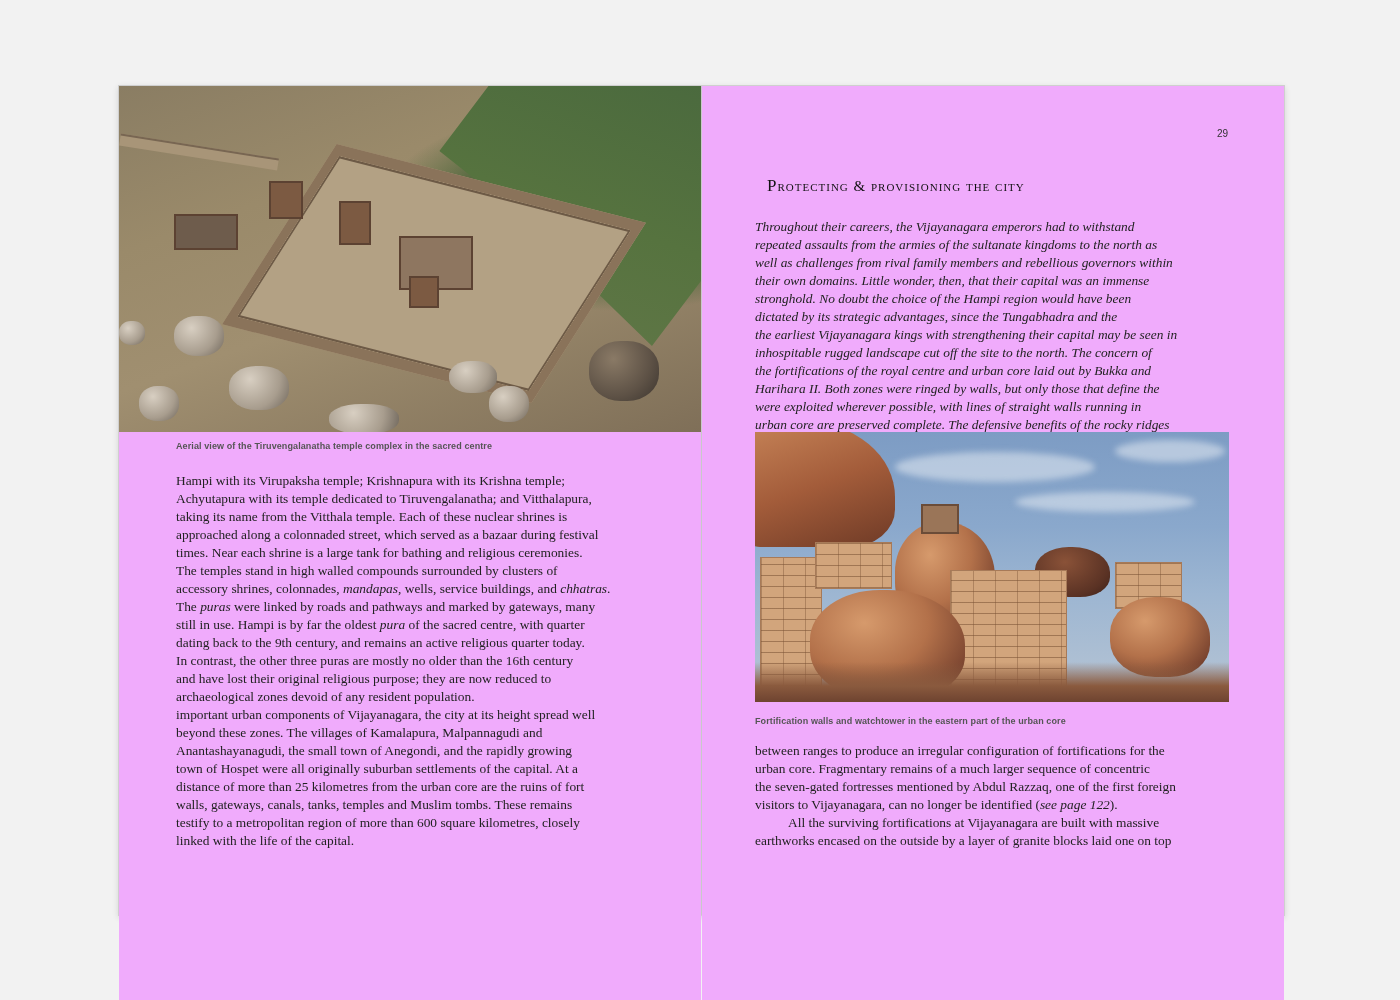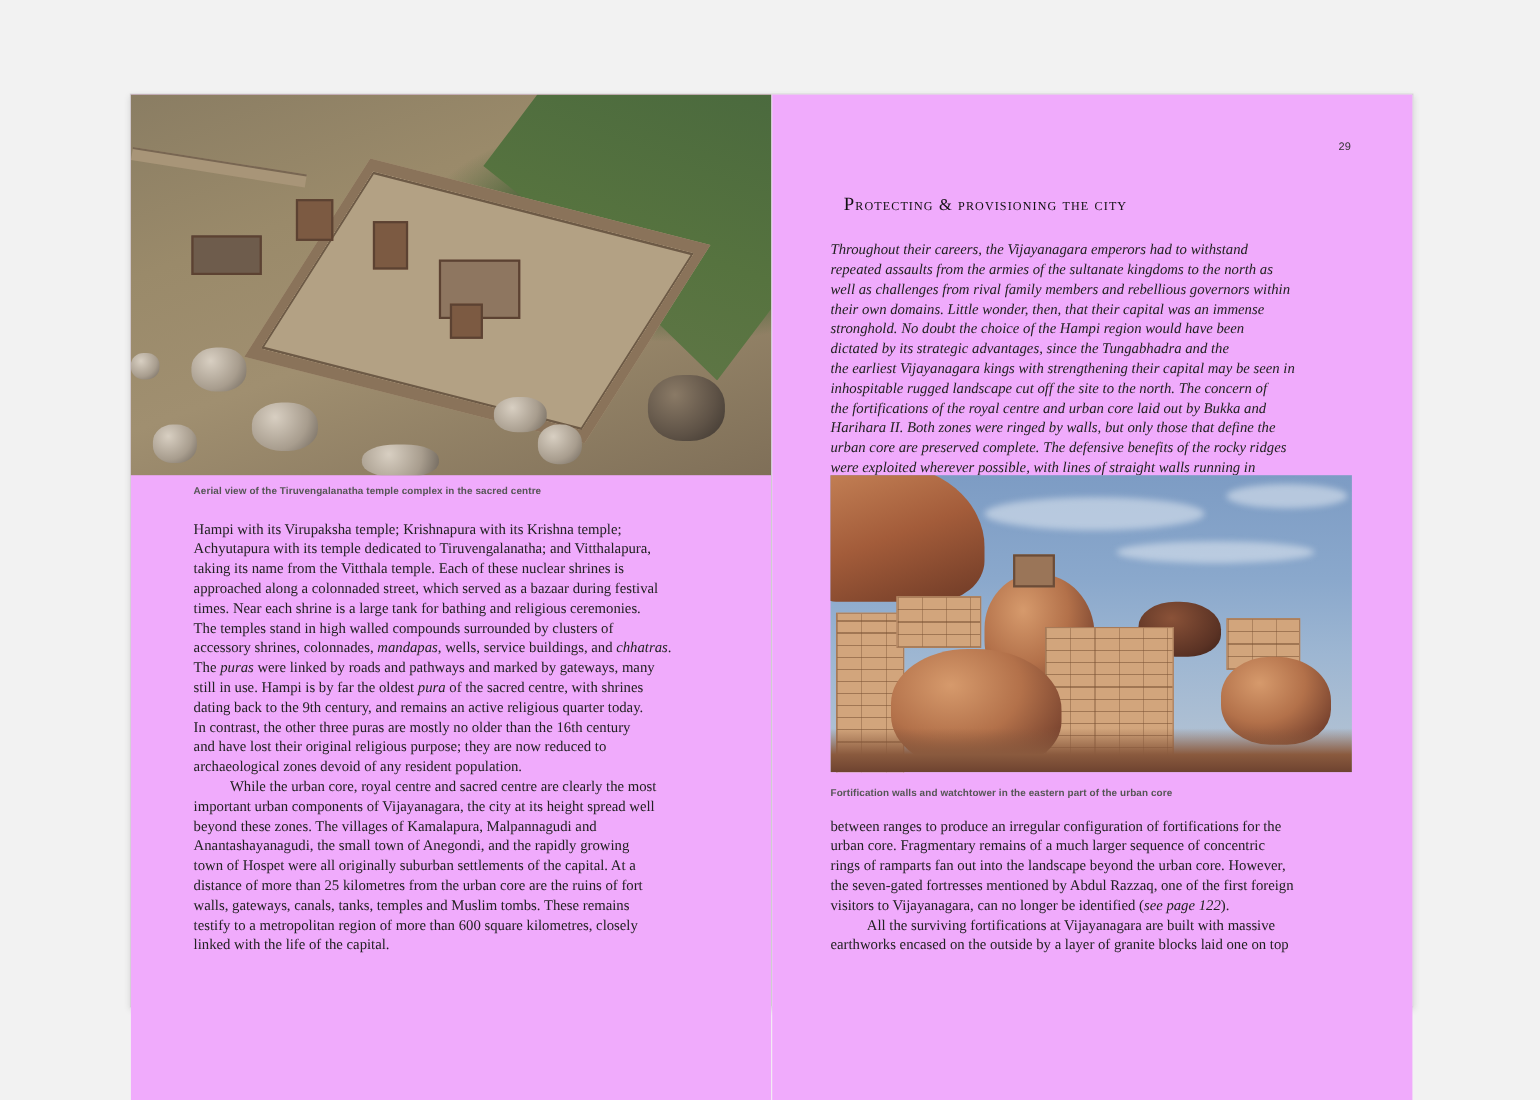--- a/index.html
+++ b/index.html
@@ -157,26 +157,25 @@
 
     <div class="body-text text-left">
       <span class="line">Hampi with its Virupaksha temple; Krishnapura with its Krishna temple;</span>
       <span class="line">Achyutapura with its temple dedicated to Tiruvengalanatha; and Vitthalapura,</span>
       <span class="line">taking its name from the Vitthala temple. Each of these nuclear shrines is</span>
       <span class="line">approached along a colonnaded street, which served as a bazaar during festival</span>
       <span class="line">times. Near each shrine is a large tank for bathing and religious ceremonies.</span>
       <span class="line">The temples stand in high walled compounds surrounded by clusters of</span>
       <span class="line"><span>accessory shrines, colonnades, </span><i>mandapas</i><span>, wells, service buildings, and </span><i>chhatras</i><span>.</span></span>
       <span class="line"><span>The </span><i>puras</i><span> were linked by roads and pathways and marked by gateways, many</span></span>
-      <span class="line"><span>still in use. Hampi is by far the oldest </span><i>pura</i><span> of the sacred centre, with shrines</span></span>
+      <span class="line"><span>still in use. Hampi is by far the oldest </span><i>pura</i><span> of the sacred centre, with quarter</span></span>
       <span class="line">dating back to the 9th century, and remains an active religious quarter today.</span>
       <span class="line">In contrast, the other three puras are mostly no older than the 16th century</span>
       <span class="line">and have lost their original religious purpose; they are now reduced to</span>
       <span class="line">archaeological zones devoid of any resident population.</span>
-      <span class="line indent">While the urban core, royal centre and sacred centre are clearly the most</span>
       <span class="line">important urban components of Vijayanagara, the city at its height spread well</span>
       <span class="line">beyond these zones. The villages of Kamalapura, Malpannagudi and</span>
       <span class="line">Anantashayanagudi, the small town of Anegondi, and the rapidly growing</span>
       <span class="line">town of Hospet were all originally suburban settlements of the capital. At a</span>
       <span class="line">distance of more than 25 kilometres from the urban core are the ruins of fort</span>
       <span class="line">walls, gateways, canals, tanks, temples and Muslim tombs. These remains</span>
       <span class="line">testify to a metropolitan region of more than 600 square kilometres, closely</span>
       <span class="line">linked with the life of the capital.</span>
     </div>
   </div>
@@ -192,22 +191,22 @@
       <span class="line">Throughout their careers, the Vijayanagara emperors had to withstand</span>
       <span class="line">repeated assaults from the armies of the sultanate kingdoms to the north as</span>
       <span class="line">well as challenges from rival family members and rebellious governors within</span>
       <span class="line">their own domains. Little wonder, then, that their capital was an immense</span>
       <span class="line">stronghold. No doubt the choice of the Hampi region would have been</span>
       <span class="line">dictated by its strategic advantages, since the Tungabhadra and the</span>
       <span class="line">the earliest Vijayanagara kings with strengthening their capital may be seen in</span>
       <span class="line">inhospitable rugged landscape cut off the site to the north. The concern of</span>
       <span class="line">the fortifications of the royal centre and urban core laid out by Bukka and</span>
       <span class="line">Harihara II. Both zones were ringed by walls, but only those that define the</span>
+      <span class="line">were exploited wherever possible, with lines of straight walls running in</span>
       <span class="line">urban core are preserved complete. The defensive benefits of the rocky ridges</span>
-      <span class="line">were exploited wherever possible, with lines of straight walls running in</span>
     </div>
 
     <div class="photo-fort" title="Granite block fortification walls among orange boulders with a small watchtower against a blue sky">
       <div class="cloud" style="left:140px;top:20px;width:200px;height:30px;"></div>
       <div class="cloud" style="left:260px;top:60px;width:180px;height:20px;"></div>
       <div class="cloud" style="left:360px;top:8px;width:110px;height:22px;"></div>
       <div class="boulder" style="left:-10px;top:-10px;width:150px;height:125px;border-radius:20% 60% 30% 10%;background:linear-gradient(160deg,#c78458 0%,#a35c3a 50%,#6e3a26 100%);"></div>
       <div class="boulder" style="left:140px;top:90px;width:100px;height:110px;"></div>
       <div class="tower"></div>
       <div class="boulder" style="left:280px;top:115px;width:75px;height:50px;background:radial-gradient(ellipse at 40% 30%,#8a5238,#5a3224 70%,#3a2018);"></div>
@@ -218,20 +217,19 @@
       <div class="boulder" style="left:55px;top:158px;width:155px;height:110px;"></div>
       <div class="boulder" style="left:355px;top:165px;width:100px;height:80px;"></div>
       <div class="ground"></div>
     </div>
 
     <div class="caption caption-right">Fortification walls and watchtower in the eastern part of the urban core</div>
 
     <div class="body-text text-right-bottom">
       <span class="line">between ranges to produce an irregular configuration of fortifications for the</span>
       <span class="line">urban core. Fragmentary remains of a much larger sequence of concentric</span>
-      <span class="line">rings of ramparts fan out into the landscape beyond the urban core. However,</span>
       <span class="line">the seven-gated fortresses mentioned by Abdul Razzaq, one of the first foreign</span>
       <span class="line"><span>visitors to Vijayanagara, can no longer be identified (</span><i>see page 122</i><span>).</span></span>
       <span class="line indent">All the surviving fortifications at Vijayanagara are built with massive</span>
       <span class="line">earthworks encased on the outside by a layer of granite blocks laid one on top</span>
     </div>
   </div>
 </div>
 
 </body></html>

